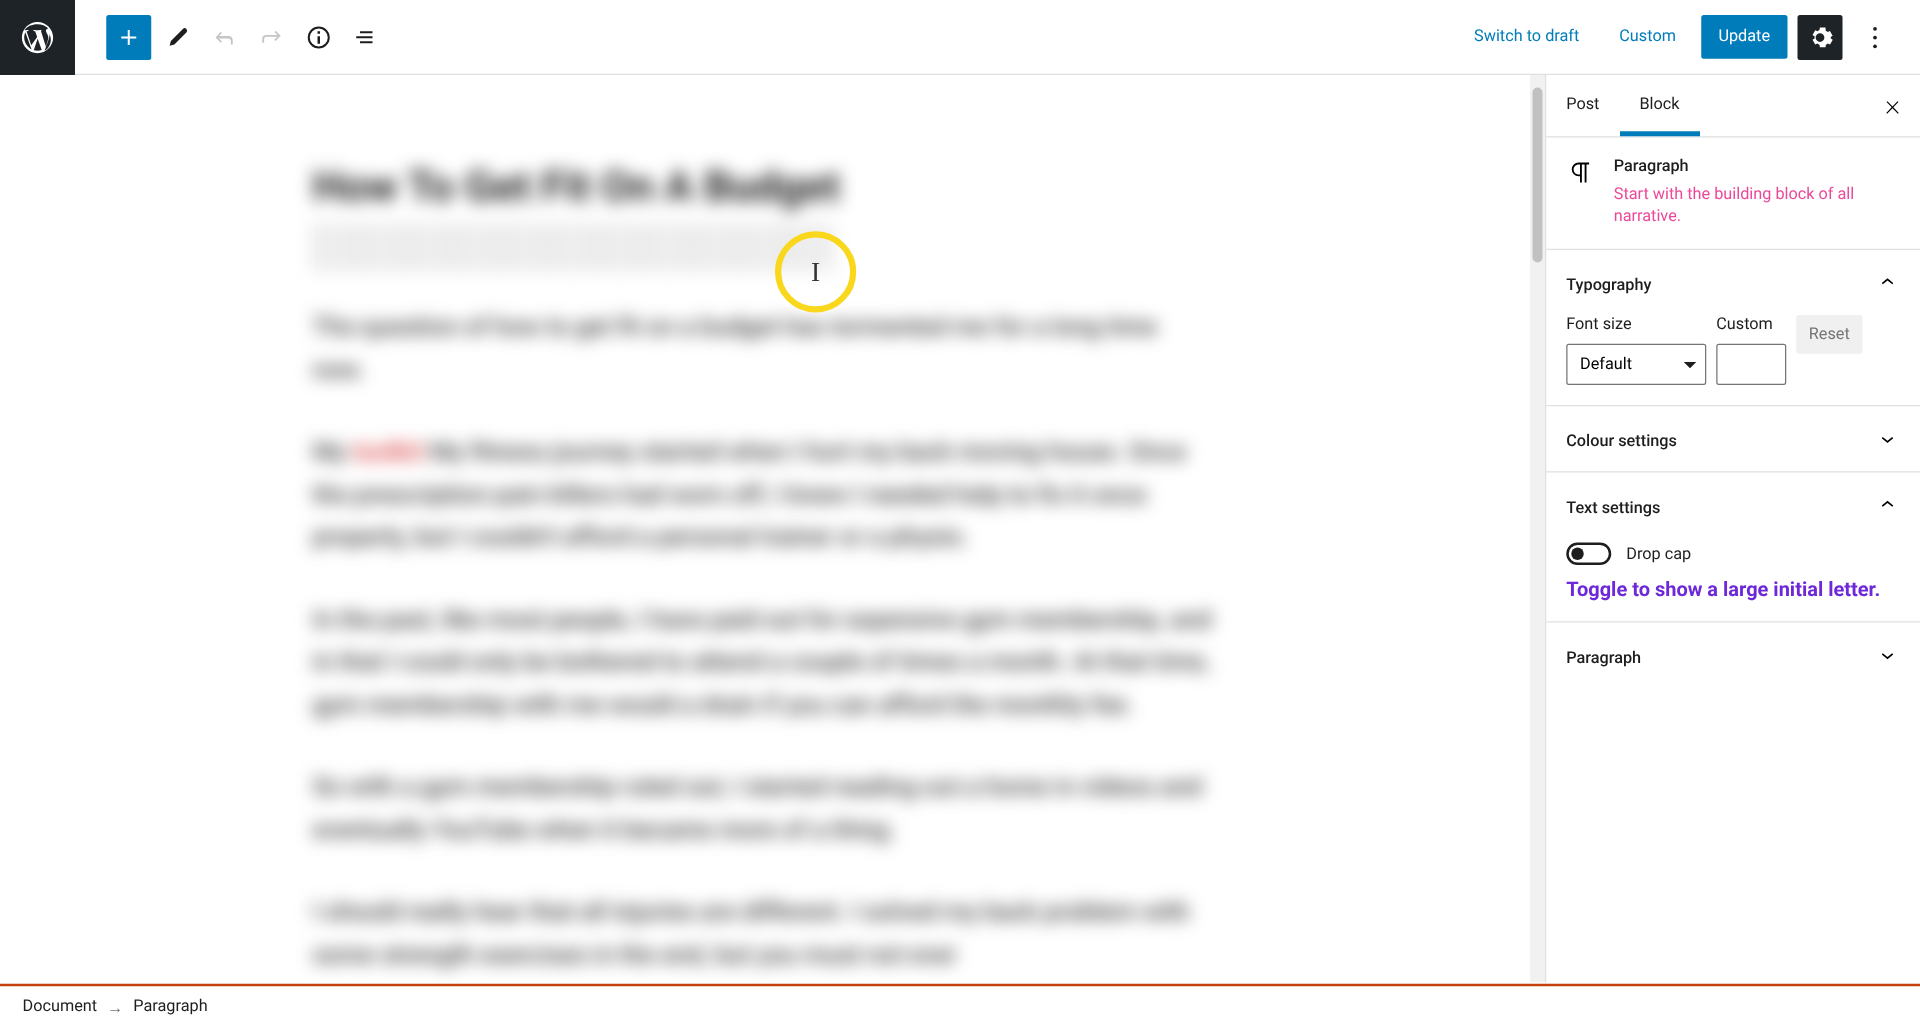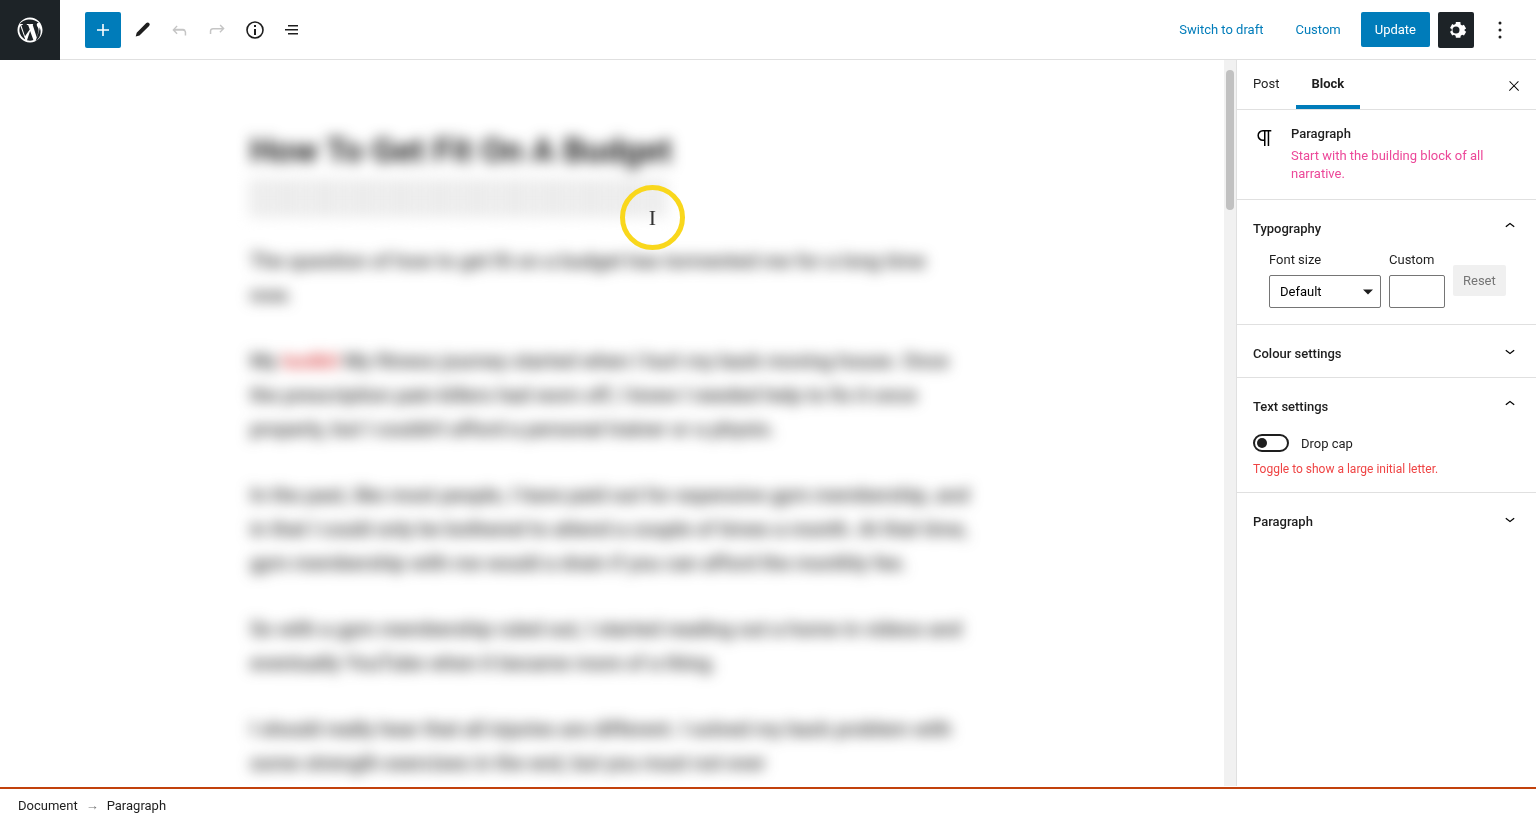--- a/index.html
+++ b/index.html
@@ -39,48 +39,48 @@
 .blur-para .red { color: #d63638; }
 
 
 .highlight-circle { position: absolute; top: 125px; left: 620px; width: 65px; height: 65px; border: 5px solid #f9d71c; border-radius: 50%; display: flex; align-items: center; justify-content: center; z-index: 10; pointer-events: none; }
 .highlight-circle::after { content: 'I'; font-family: serif; font-size: 22px; color: #333; }
 
 
 .sidebar { width: 300px; border-left: 1px solid #e0e0e0; background: #fff; overflow-y: auto; font-size: 13px; color: #1e1e1e; }
 .sidebar-tabs { display: flex; border-bottom: 1px solid #e0e0e0; position: relative; }
 .sidebar-tab { padding: 16px 16px 14px; cursor: pointer; font-size: 13px; }
-.sidebar-tab.active { border-bottom: 4px solid #007cba; font-weight: 700; }
+.sidebar-tab.active { border-bottom: 4px solid #007cba; font-weight: 400; }
 .close-sidebar { position: absolute; right: 10px; top: 14px; cursor: pointer; width: 24px; height: 24px; display: flex; align-items: center; justify-content: center; }
 .close-sidebar svg { width: 16px; height: 16px; }
 
 .block-header { display: flex; align-items: flex-start; gap: 14px; padding: 16px; }
 .block-icon { width: 24px; height: 24px; flex-shrink: 0; }
 .block-title { font-weight: 500; font-size: 13px; }
 .block-desc { font-size: 13px; color: #ec4899; margin-top: 6px; line-height: 1.4; }
 
 .panel { border-top: 1px solid #e0e0e0; }
 .panel-header { display: flex; justify-content: space-between; align-items: flex-end; padding: 16px; cursor: pointer; font-weight: 500; font-size: 13px; }
 .panel-body { padding: 0 16px 16px; }
 .chevron { width: 20px; height: 20px; }
 
-.typo-row { display: flex; gap: 8px; align-items: center; margin-left: 16px; }
+.typo-row { display: flex; gap: 8px; align-items: flex-start; }
 .field-group { display: flex; flex-direction: column; gap: 6px; }
 .field-label { font-size: 13px; color: #1e1e1e; margin-bottom: 2px; }
 .select-box { border: 1px solid #757575; border-radius: 2px; padding: 8px 28px 8px 10px; font-size: 13px; background: #fff; appearance: none; position: relative; cursor: pointer; width: 112px; }
 .select-wrapper { position: relative; }
 .select-wrapper::after { content: ''; position: absolute; right: 8px; top: 50%; transform: translateY(-50%); border-left: 5px solid transparent; border-right: 5px solid transparent; border-top: 5px solid #1e1e1e; pointer-events: none; }
 .custom-input { border: 1px solid #757575; border-radius: 2px; padding: 8px; width: 56px; font-size: 13px; }
 .reset-btn { background: #f0f0f0; border: none; padding: 8px 10px; font-size: 13px; border-radius: 2px; cursor: pointer; color: #757575; }
 
 .toggle { width: 36px; height: 18px; border: 2px solid #1e1e1e; border-radius: 9px; position: relative; cursor: pointer; background: #fff; display: inline-block; vertical-align: middle; }
 .toggle::after { content: ''; position: absolute; width: 10px; height: 10px; background: #1e1e1e; border-radius: 50%; top: 2px; left: 2px; }
 .toggle-row { display: flex; align-items: center; gap: 12px; padding: 4px 16px 10px; }
 .toggle-label { font-size: 13px; }
-.toggle-help { font-size: 12px; color: #ef4444; padding: 0 16px 16px; }
+.toggle-help { font-size: 16px; color: #6d28d9; padding: 0 16px 16px; font-weight: bold; }
 
 
 .breadcrumb { position: absolute; bottom: 0; left: 0; right: 0; height: 35px; border-top: 2px solid #c2410c; display: flex; align-items: center; padding: 0 18px; font-size: 13px; color: #1e1e1e; background: #fff; }
 .breadcrumb .arrow { margin: 0 8px; color: #757575; }
 </style>
 </head>
 <body>
 
 <div class="top-bar">
   <div class="top-left">

